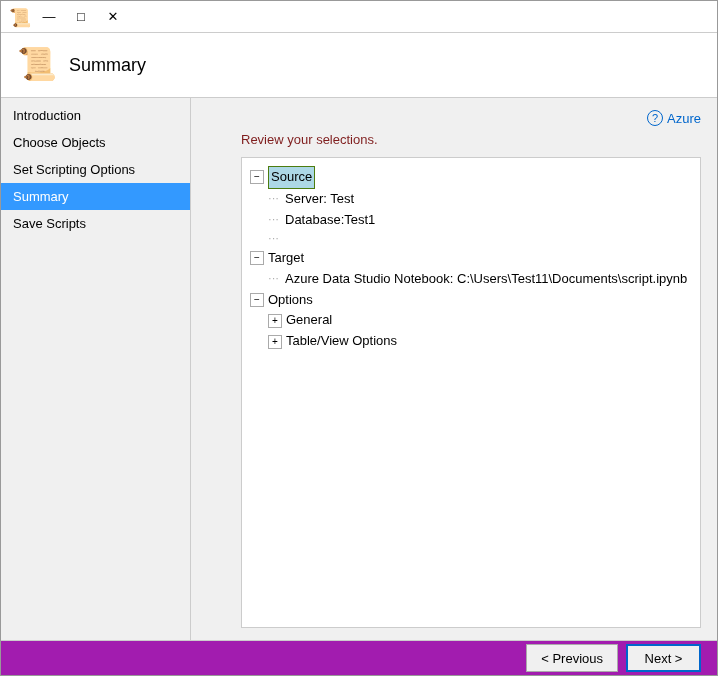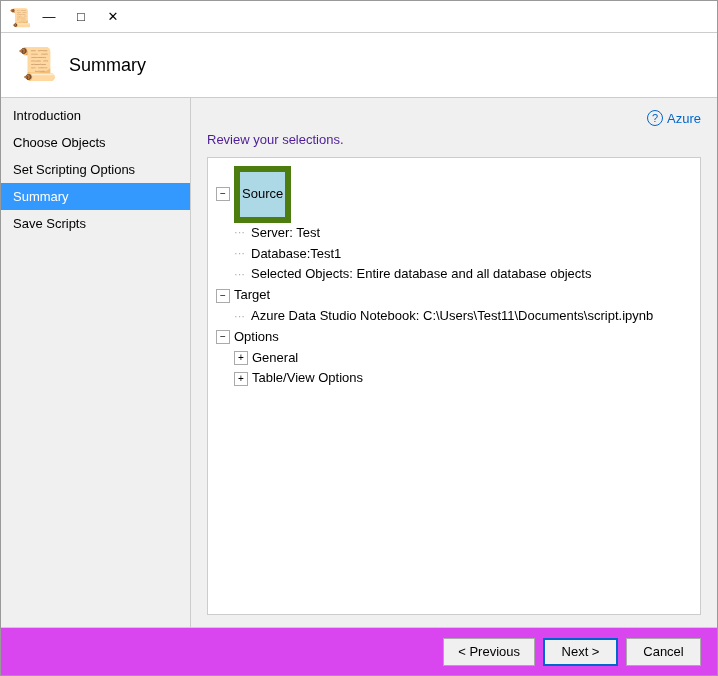--- a/index.html
+++ b/index.html
@@ -79,20 +79,21 @@
     .page-header-title {
       font-size: 18px;
       font-weight: normal;
       color: #000;
     }
 
     .content-area {
       display: flex;
       flex: 1;
       overflow: hidden;
+      gap: 34px;
     }
     .sidebar {
       width: 190px;
       background: #f0f0f0;
       border-right: 1px solid #ccc;
       padding-top: 4px;
       flex-shrink: 0;
     }
     .sidebar-item {
       padding: 6px 12px;
@@ -124,21 +125,21 @@
       font-size: 13px;
       display: flex;
       align-items: center;
       gap: 4px;
       text-decoration: none;
     }
 
     .review-text {
       font-size: 13px;
       margin-bottom: 10px;
-      color: #4c1d95;
+      color: #7f1d1d;
     }
 
     .tree-box {
       flex: 1;
       background: #fff;
       border: 1px solid #ccc;
       padding: 8px;
       overflow: auto;
       font-size: 13px;
     }
@@ -158,28 +159,28 @@
       display: inline-flex;
       align-items: center;
       justify-content: center;
       font-size: 10px;
       cursor: pointer;
       flex-shrink: 0;
       margin-right: 2px;
     }
     .tree-label-highlight {
       background: #add8e6;
-      border: 6px solid #4d7c0f;
-      padding: 12px 2px;
+      border: 1px solid #4d7c0f;
+      padding: 0 2px;
     }
     .tree-children { padding-left: 18px; }
 
     .footer {
-      height: 48px;
-      background: #d946ef;
+      height: 35px;
+      background: #a21caf;
       border-top: 1px solid #ccc;
       display: flex;
       align-items: center;
       justify-content: flex-end;
       padding: 0 16px;
       gap: 8px;
       flex-shrink: 0;
     }
     .footer-btn {
       min-width: 75px;
@@ -262,21 +263,20 @@
             <div class="tree-node-row">
               <span style="color:#aaa;font-size:11px;margin-right:4px;">···</span>
               <span>Server: Test</span>
             </div>
             <div class="tree-node-row">
               <span style="color:#aaa;font-size:11px;margin-right:4px;">···</span>
               <span>Database:Test1</span>
             </div>
             <div class="tree-node-row">
               <span style="color:#aaa;font-size:11px;margin-right:4px;">···</span>
-              <span>Selected Objects: Entire database and all database objects</span>
             </div>
           </div>
         </div>
 
         <div class="tree-node">
           <div class="tree-node-row">
             <span class="tree-toggle">−</span>
             <span>Target</span>
           </div>
           <div class="tree-children">
@@ -303,15 +303,14 @@
             </div>
           </div>
         </div>
       </div>
     </div>
   </div>
 
   <div class="footer">
     <button class="footer-btn">&lt; Previous</button>
     <button class="footer-btn primary">Next &gt;</button>
-    <button class="footer-btn">Cancel</button>
   </div>
 </div>
 
 </body></html>

